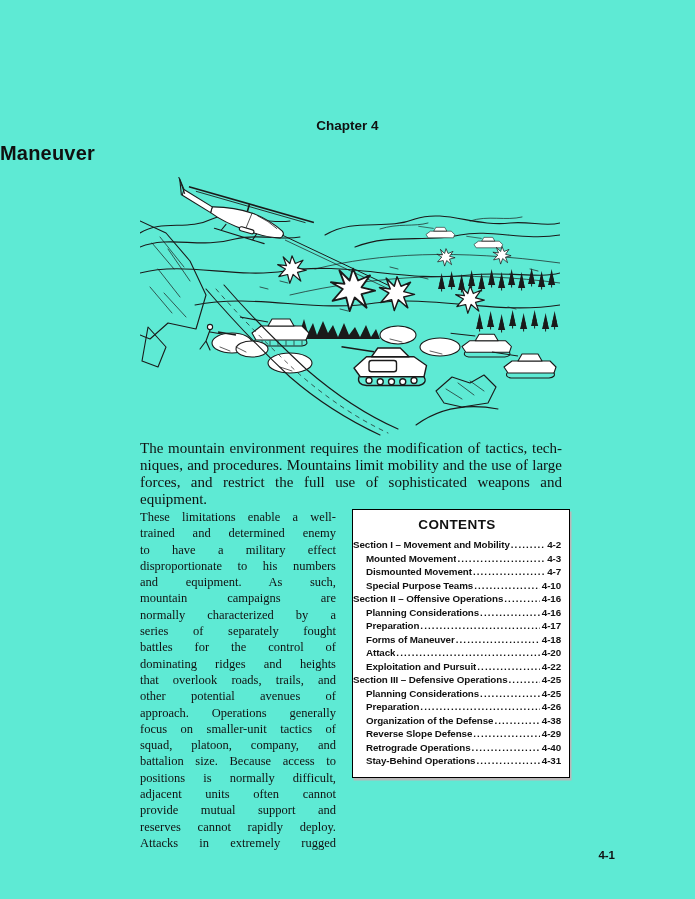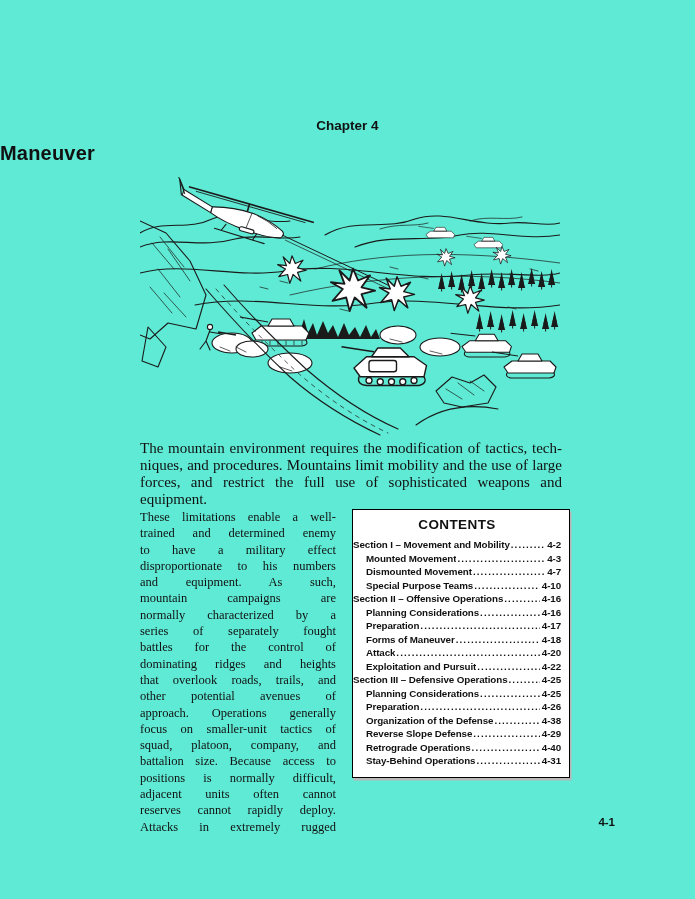--- a/index.html
+++ b/index.html
@@ -42,21 +42,21 @@
   .toc-row.lvl1 { padding-left:13px; }
   .toc-label { flex:0 1 auto; overflow:hidden; }
   .toc-leader { flex:1 1 0; overflow:hidden; margin:0 2px 0 1px; min-width:0; }
   .toc-leader::before {
     content:"...................................................................";
     letter-spacing:1.1px;
   }
   .toc-page { flex:0 0 auto; }
 
   .page-footer {
-    position:absolute; top:816px; right:80px;
+    position:absolute; top:849px; right:80px;
     font-family:"Liberation Sans", sans-serif; font-weight:bold; font-size:11.5px;
   }
 
   .ink { stroke:#1a1a1a; fill:none; stroke-width:1.1; stroke-linecap:round; stroke-linejoin:round; }
   .ink-thin { stroke:#1a1a1a; fill:none; stroke-width:0.7; stroke-linecap:round; }
   .solid { fill:#1a1a1a; stroke:none; }
   .whitefill { fill:#ffffff; stroke:#1a1a1a; stroke-width:1.1; stroke-linejoin:round; }
 </style>
 </head>
 <body>
@@ -240,20 +240,21 @@
         <div class="jline">battles for the control of</div>
         <div class="jline">dominating ridges and heights</div>
         <div class="jline">that overlook roads, trails, and</div>
         <div class="jline">other potential avenues of</div>
         <div class="jline">approach. Operations generally</div>
         <div class="jline">focus on smaller-unit tactics of</div>
         <div class="jline">squad, platoon, company, and</div>
         <div class="jline">battalion size. Because access to</div>
         <div class="jline">positions is normally difficult,</div>
         <div class="jline">adjacent units often cannot</div>
+        <div class="jline">provide mutual support and</div>
         <div class="jline">reserves cannot rapidly deploy.</div>
         <div class="jline">Attacks in extremely rugged</div>
       </div>
 
     <aside class="contents-box">
       <h2 class="contents-heading">CONTENTS</h2>
       <div id="toc">
           <div class="toc-row lvl0">
             <span class="toc-label">Section I – Movement and Mobility</span>
             <span class="toc-leader"></span>

